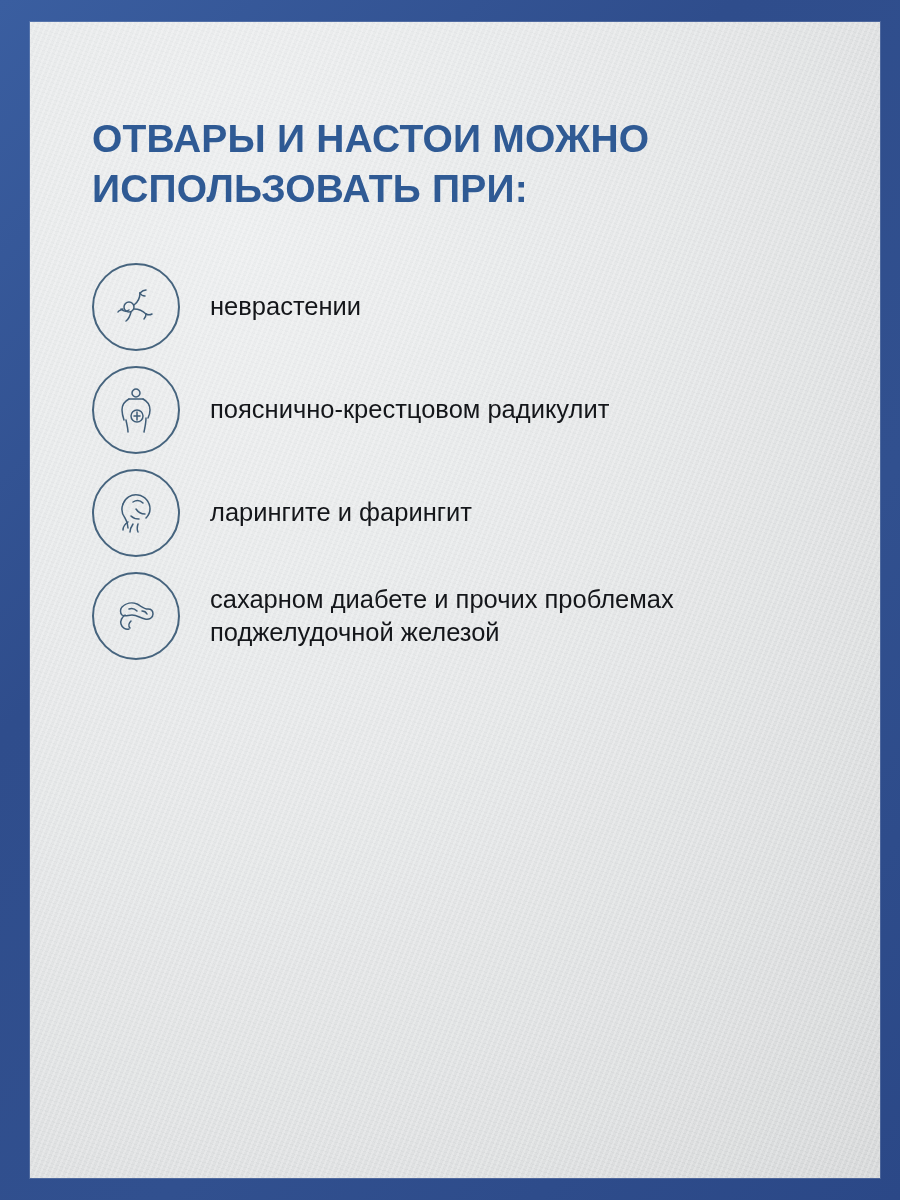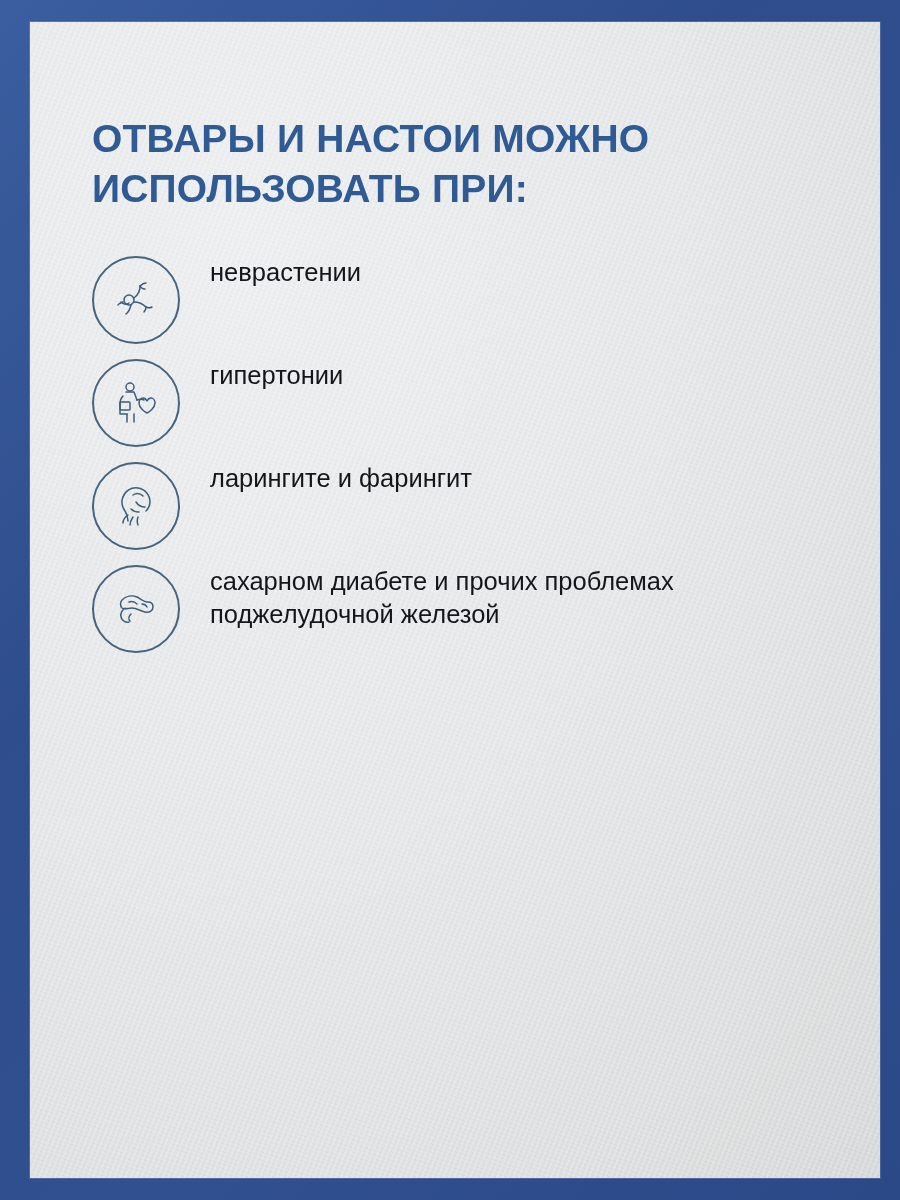--- a/index.html
+++ b/index.html
@@ -61,20 +61,21 @@
     margin: 0 0 42px 0;
     max-width: 700px;
   }
 
   .list {
     display: block;
   }
 
   .row {
     display: flex;
+    align-items: center;
     min-height: 103px;
   }
 
   .icon-wrap {
     flex: 0 0 auto;
     width: 88px;
     height: 88px;
     border-radius: 50%;
     border: 2px solid #46647e;
     display: flex;
@@ -127,36 +128,37 @@
               <path d="M31 13c1 2 3 3 5 3"></path>
               <path d="M25 29c5 0 9 2 12 5"></path>
               <path d="M37 34c2 1 4 1 6 0"></path>
               <path d="M37 34c0 2-1 4-2 5"></path>
               <path d="M22 32c-1 4-2 7-5 9"></path>
             </svg>
           </span>
           <span class="row-label">неврастении</span>
         </div>
 
-
-
         <div class="row">
           <span class="icon-wrap">
             <svg viewBox="0 0 54 54">
-              <circle cx="21" cy="11" r="4"></circle>
-              <path d="M17 16h8l3 8"></path>
-              <path d="M14 20c-2 2-3 5-3 8v10h7"></path>
-              <path d="M18 38v8M25 38v8"></path>
-              <rect x="11" y="26" width="10" height="8" rx="1"></rect>
-              <path d="M30 27c0-3 2-5 4-5 2 0 3 1 4 3 1-2 2-3 4-3 2 0 4 2 4 5 0 5-6 9-8 10-2-1-8-5-8-10z"></path>
-              <path d="M28 24c3-1 5-1 7 0"></path>
+              <path d="M23 10c0-2 2-4 4-4s4 2 4 4-2 4-4 4-4-2-4-4z"></path>
+              <path d="M20 16c-4 2-7 6-7 11 0 4 1 7 2 10"></path>
+              <path d="M34 16c4 2 7 6 7 11 0 3-1 6-2 8"></path>
+              <path d="M20 16h14"></path>
+              <path d="M17 37c1 5 2 9 2 12"></path>
+              <path d="M37 35c0 5-1 9-2 14"></path>
+              <circle cx="28" cy="33" r="6"></circle>
+              <path d="M28 29v8M25 33h6"></path>
             </svg>
           </span>
-          <span class="row-label">гипертонии</span>
+          <span class="row-label">пояснично-крестцовом радикулит</span>
         </div>
+
+
 
         <div class="row">
           <span class="icon-wrap">
             <svg viewBox="0 0 54 54">
               <path d="M14 18c2-6 8-10 15-9 7 1 12 7 12 14 0 4-2 7-4 9"></path>
               <path d="M14 18c-2 5-1 10 2 14 2 3 3 6 3 10"></path>
               <path d="M24 16c3-2 7-2 10 1"></path>
               <path d="M27 23c2 3 5 5 9 5"></path>
               <path d="M22 30c2 2 5 3 8 3"></path>
               <path d="M19 36c-3 2-5 5-5 8"></path>

